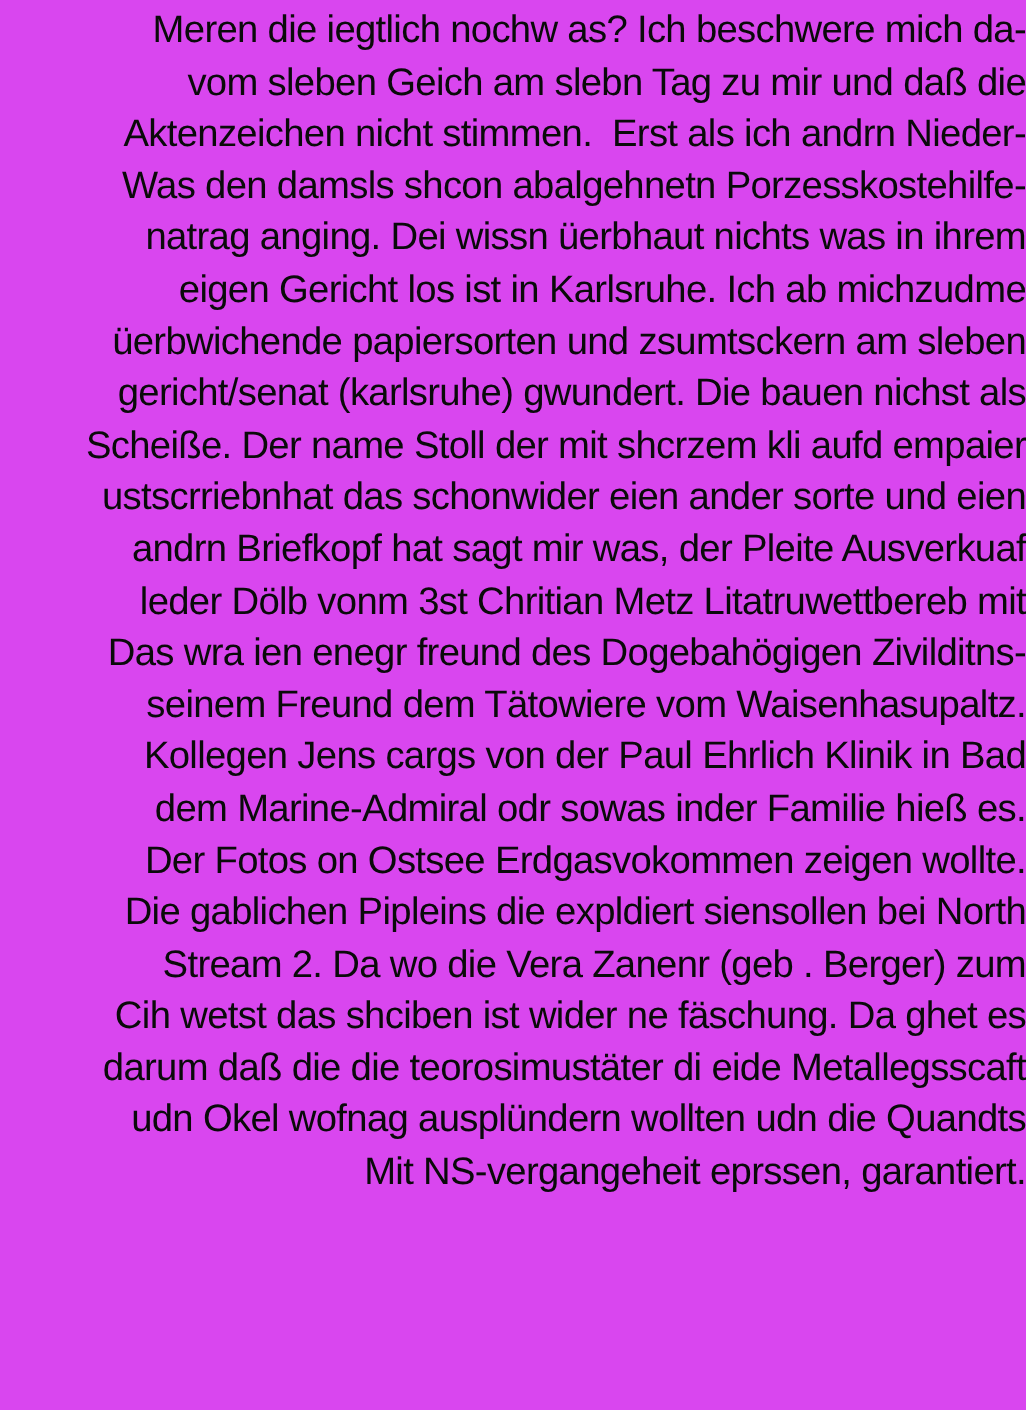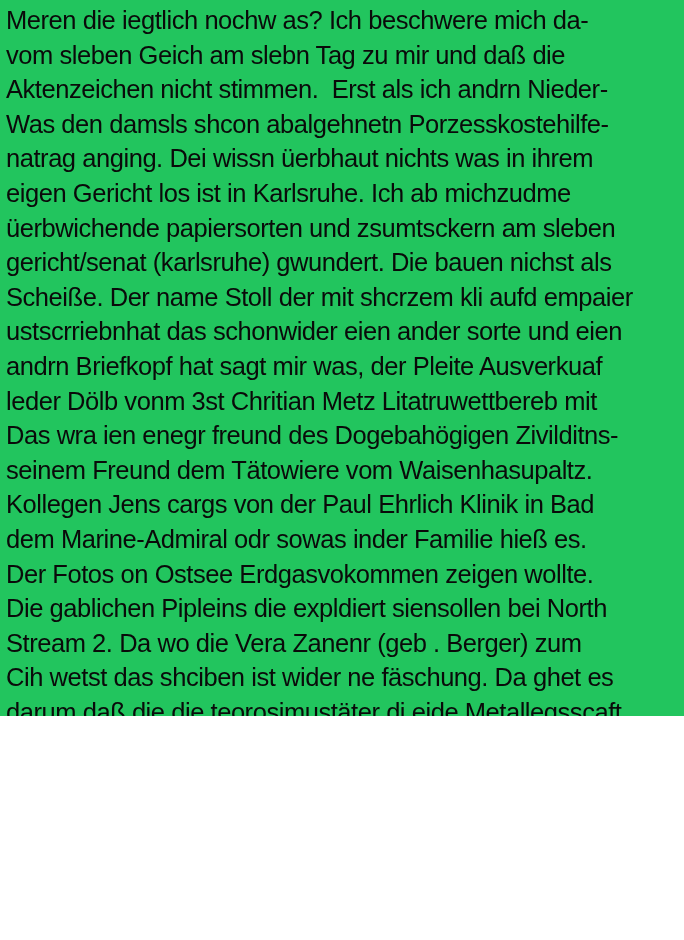--- a/index.html
+++ b/index.html
@@ -3,25 +3,26 @@
 <meta charset="utf-8">
 <style>
   html, body {
     margin: 0;
     padding: 0;
     background: #ffffff;
   }
   .page {
     position: relative;
     width: 684px;
-    height: 716px;
-    background: #22c55e;
+    height: 940px;
+    background: #d946ef;
     overflow: hidden;
     font-family: "Liberation Sans", "DejaVu Sans", sans-serif;
     color: #111111;
+    text-align: right;
   }
   .text-block {
     padding: 3px 0 0 6px;
   }
   .line {
     font-size: 25.5px;
     line-height: 34.6px;
     letter-spacing: -0.45px;
     white-space: pre;
     color: #0a0a0a;
@@ -46,15 +47,16 @@
     <div class="line">leder Dölb vonm 3st Chritian Metz Litatruwettbereb mit</div>
     <div class="line">Das wra ien enegr freund des Dogebahögigen Zivilditns-</div>
     <div class="line">seinem Freund dem Tätowiere vom Waisenhasupaltz.</div>
     <div class="line">Kollegen Jens cargs von der Paul Ehrlich Klinik in Bad</div>
     <div class="line">dem Marine-Admiral odr sowas inder Familie hieß es.</div>
     <div class="line">Der Fotos on Ostsee Erdgasvokommen zeigen wollte.</div>
     <div class="line">Die gablichen Pipleins die expldiert siensollen bei North</div>
     <div class="line">Stream 2. Da wo die Vera Zanenr (geb . Berger) zum</div>
     <div class="line">Cih wetst das shciben ist wider ne fäschung. Da ghet es</div>
     <div class="line">darum daß die die teorosimustäter di eide Metallegsscaft</div>
+    <div class="line">udn Okel wofnag ausplündern wollten udn die Quandts</div>
     <div class="line">Mit NS-vergangeheit eprssen, garantiert.</div>
   </div>
 </div>
 
 </body></html>

